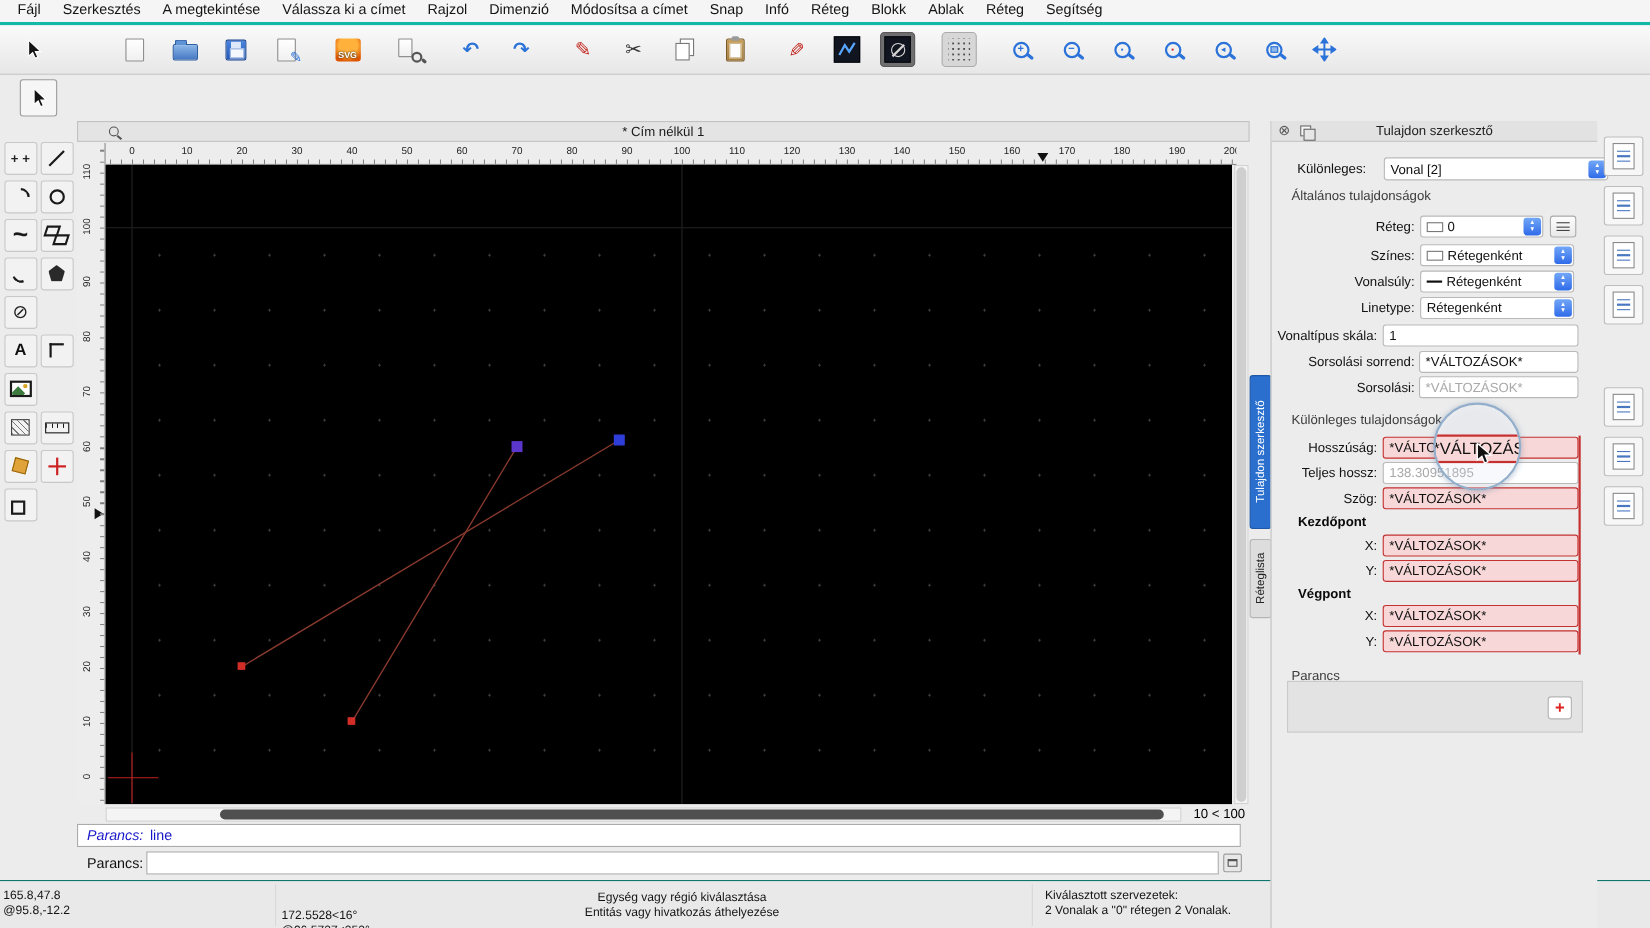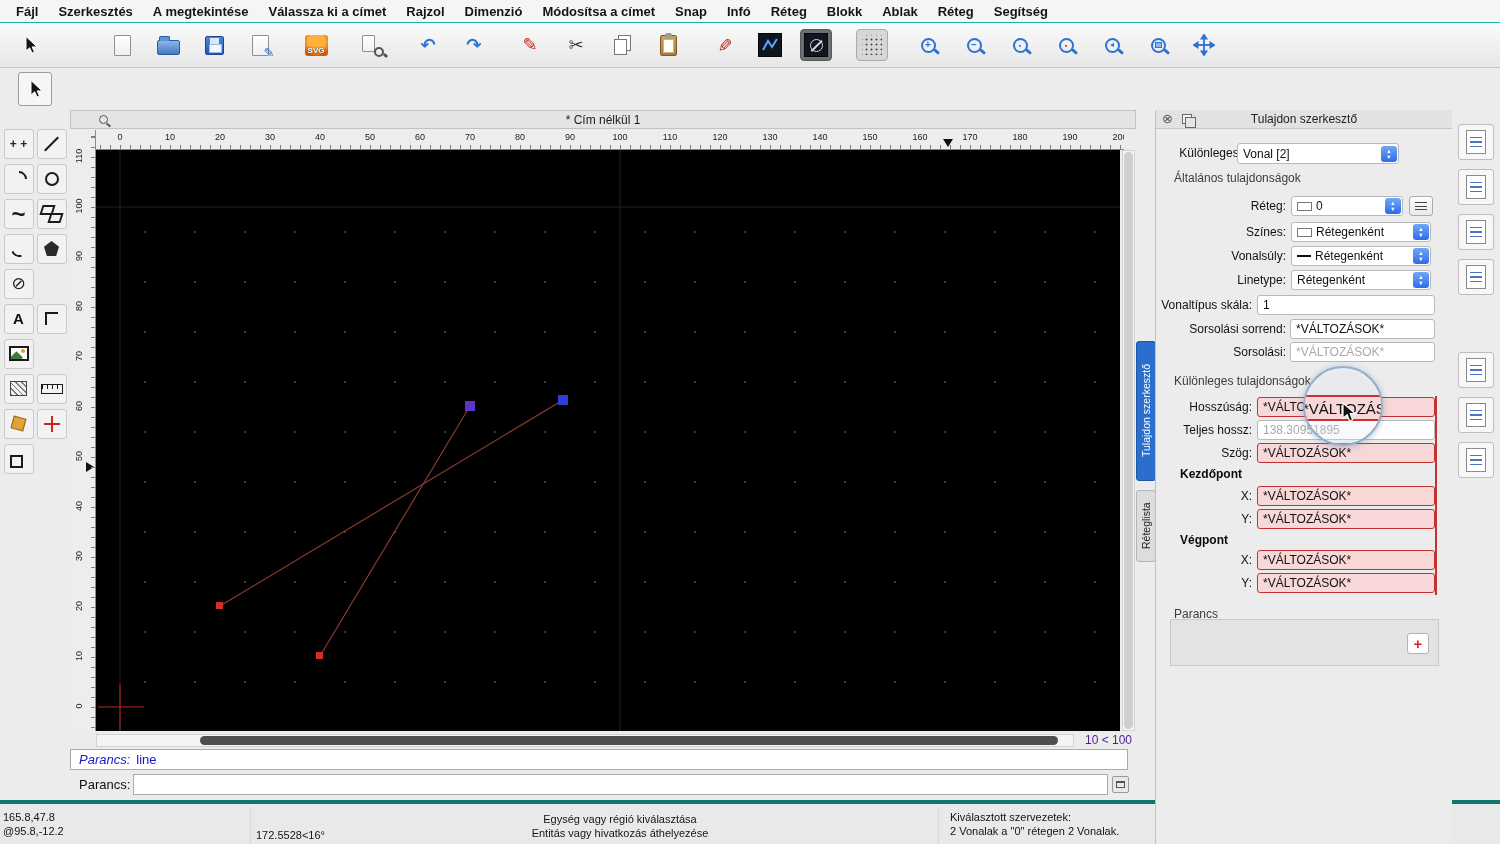--- a/index.html
+++ b/index.html
@@ -1,21 +1,21 @@
 <!DOCTYPE html>
 <html><head>
 <meta charset="utf-8">
 <style>
   * { margin:0; padding:0; box-sizing:border-box; }
   html,body { width:1500px; height:844px; overflow:hidden; background:#ececec;
     font-family:"Liberation Sans","DejaVu Sans",sans-serif; }
 
   
   #menubar { position:absolute; left:0; top:0; width:1500px; height:23px; background:#f5f5f5;
-    border-bottom:1px solid #14b8a6; display:flex; align-items:center; padding-left:6px; z-index:5;font-weight:bold; }
+    border-bottom:3px solid #14b8a6; display:flex; align-items:flex-end; padding-left:6px; z-index:5; }
   .mitem { font-size:13px; color:#141414; padding:0 10px; line-height:23px; white-space:nowrap; }
 
   
   #toolbar { position:absolute; left:0; top:23px; width:1500px; height:45px;
     background:linear-gradient(#fafafa,#e7e7e7); border-bottom:1px solid #c6c6c6;
     display:flex; align-items:center; padding-left:14px; z-index:5; }
   .tbtn { width:32px; height:32px; margin-right:14px; display:flex; align-items:center;
     justify-content:center; border-radius:4px; position:relative; flex:none; }
   .tbtn.pressed-dark { background:#6f6f6f; border:1px solid #585858; }
   .tbtn.pressed-light { background:#d7d7d7; border:1px solid #ababab; }
@@ -141,37 +141,37 @@
   #cv-svg { position:absolute; left:0; top:0; }
   #cv-svg line[data-name^="drawn"] { stroke-width:1.2; }
 
   #vscroll { position:absolute; left:1122px; top:150px; width:13px; height:581px; background:#f4f4f4;
     border:1px solid #d2d2d2; }
   #vscroll .thumb { position:absolute; left:1px; top:1px; width:9px; height:577px; background:#cfcfcf; border-radius:5px; }
   #hscroll { position:absolute; left:96px; top:734px; width:978px; height:13px; background:#f4f4f4;
     border:1px solid #d2d2d2; }
   #hscroll .thumb { position:absolute; left:103px; top:1px; width:858px; height:9px; background:#4f4f4f; border-radius:5px; }
   #grid-status { position:absolute; left:1076px; top:733px; width:56px; height:15px; font-size:12px;
-    color:#4c1d95; text-align:right; }
+    color:#000000; text-align:right; }
 
   
   #history { position:absolute; left:70px; top:749px; width:1058px; height:21px; background:#fff;
     border:1px solid #ababab; font-size:13px; line-height:19px; padding-left:8px; }
   #history .hp { color:#1616c8; font-style:italic; }
   #history .hc { color:#1616c8; margin-left:6px; }
   #cmd-label { position:absolute; left:79px; top:777px; font-size:13px; color:#111; }
   #cmd-input { position:absolute; left:133px; top:774px; width:975px; height:21px; border:1px solid #ababab;
     background:#fff; font-size:13px; padding:0 5px; font-family:inherit; }
   #cmd-btn { position:absolute; left:1112px; top:776px; width:17px; height:17px; background:#e8e8e8;
     border:1px solid #9a9a9a; border-radius:2px; display:flex; align-items:center; justify-content:center; }
   #cmd-btn i { width:9px; height:7px; border:1px solid #555; border-top-width:2px; display:block; }
 
   
   #statusbar { position:absolute; left:0; top:800px; width:1500px; height:44px; background:#e9e9e9;
-    border-top:4px solid #0f766e; font-size:11px; color:#141414; }
+    border-top:1px solid #0f766e; font-size:11px; color:#141414; }
   #statusbar .ln { line-height:14px; white-space:pre; }
   #sb-abs { position:absolute; left:3px; top:6px; }
   #sb-polar { position:absolute; left:256px; top:24px; }
   #sb-hint { position:absolute; left:470px; top:8px; width:300px; text-align:center; }
   .sbdiv { position:absolute; top:3px; height:38px; width:1px; background:#d8d8d8; }
   #sb-sel { position:absolute; left:950px; top:6px; }
 
   
   .vtab { position:absolute; width:20px; display:flex; align-items:center; justify-content:center;
     writing-mode:vertical-rl; transform:rotate(180deg); font-size:10.5px; border-radius:3px; overflow:hidden; }
@@ -538,21 +538,21 @@
 
 <div id="prop-panel" data-name="property-editor-panel">
   <div id="prop-head" data-name="panel-header">
     <span class="ph-close" data-name="panel-close-icon">⊗</span>
     <span class="ph-detach" data-name="panel-detach-icon"></span>
     <span id="prop-title" data-name="panel-title">Tulajdon szerkesztő</span>
   </div>
 
   <div class="prow" style="top:33px">
     <span class="plab l210" data-name="selection-label">Különleges:</span>
-    <div class="pfield" style="left:81px;width:162px;height:21px" data-name="selection-combo">
+    <div class="pfield" style="left:102px;width:204px;height:21px" data-name="selection-combo">
       <span>Vonal [2]</span>
       <span class="stepper" data-name="stepper-icon">
           <i>▴</i>
           <i>▾</i>
         </span>
     </div>
   </div>
 
   <div class="psect" style="top:61px" data-name="section-general">Általános tulajdonságok</div>
 

